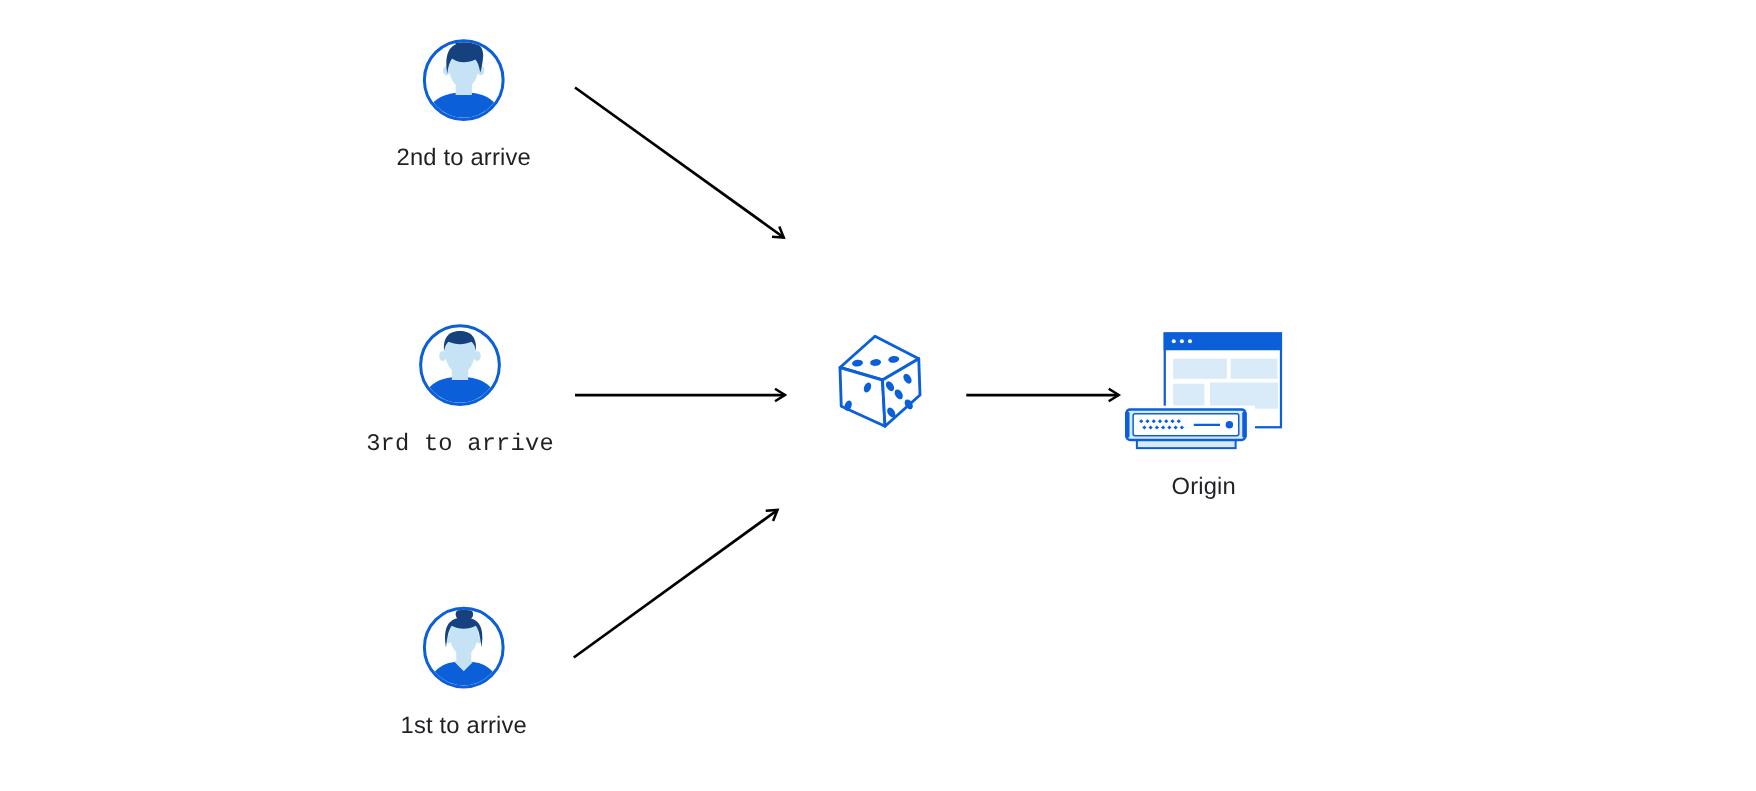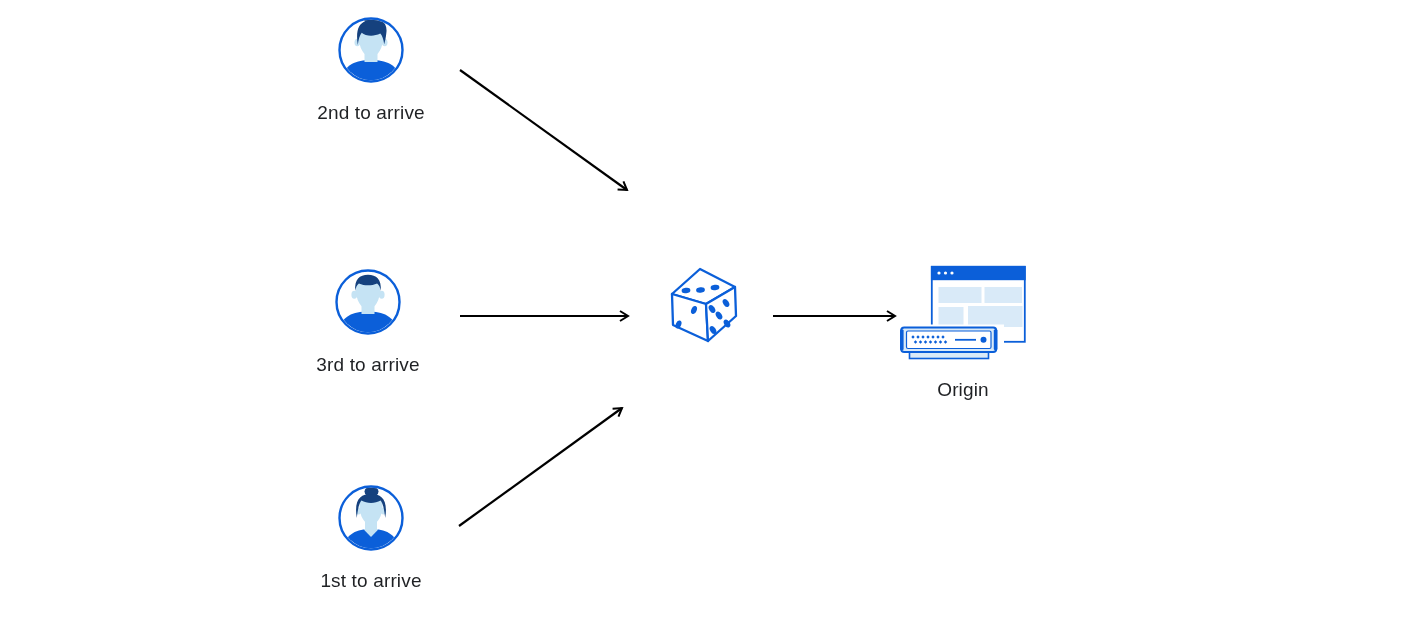--- a/index.html
+++ b/index.html
@@ -25,42 +25,42 @@
       <marker id="ah" viewBox="0 0 13 13" markerWidth="13" markerHeight="13" refX="10.5" refY="6.5" orient="auto" markerUnits="userSpaceOnUse">
         <path d="M2.5 1.5 L10.5 6.5 L2.5 11.5" fill="none" stroke="#000000" stroke-width="2"></path>
       </marker>
     </defs>
     <line x1="460" y1="70" x2="627" y2="190" stroke="#000000" stroke-width="2.2" marker-end="url(#ah)"></line>
     <line x1="460" y1="316" x2="628" y2="316" stroke="#000000" stroke-width="2.2" marker-end="url(#ah)"></line>
     <line x1="459" y1="526" x2="622" y2="408" stroke="#000000" stroke-width="2.2" marker-end="url(#ah)"></line>
     <line x1="773" y1="316" x2="895" y2="316" stroke="#000000" stroke-width="2.2" marker-end="url(#ah)"></line>
   </svg>
 
-  <div class="node" style="left:291px; top:16px; width:160px;align-items:center;">
+  <div class="node" style="left:291px; top:30px; width:160px;align-items:center;">
     <svg width="68" height="68" viewBox="0 0 68 68">
       <defs>
           <clipPath id="cA">
             <circle cx="34" cy="34" r="30.2"></circle>
           </clipPath>
         </defs>
       <circle cx="34" cy="34" r="31.5" fill="#ffffff" stroke="#0b5fd9" stroke-width="2.4"></circle>
       <g clip-path="url(#cA)">
         <path d="M2 68 C6 49 18 44 34 44 C50 44 62 49 66 68 Z" fill="#0b5fd9"></path>
         <rect x="27.5" y="30" width="13" height="16" fill="#c5e3f4"></rect>
         <path d="M27.5 32 L40.5 32 L40.5 35.5 Q34 41 27.5 35.5 Z" fill="#a9d2ec"></path>
         <ellipse cx="20.3" cy="26.5" rx="2.8" ry="3.8" fill="#c5e3f4"></ellipse>
         <ellipse cx="47.7" cy="26.5" rx="2.8" ry="3.8" fill="#c5e3f4"></ellipse>
         <path d="M34 9 C41.5 9 46.5 12 46.3 19 C46.2 26 45 31 42.8 34.8 C40.7 38.4 37.8 40.5 34 40.5 C30.2 40.5 27.3 38.4 25.2 34.8 C23 31 21.8 26 21.7 19 C21.5 12 26.5 9 34 9 Z" fill="#c5e3f4"></path>
         <path d="M20.8 29 C18.6 15 21.5 8 28 5.2 C26.2 4.4 26.6 3.2 28.4 2.8 C34.5 1.4 40 2 44.3 4.6 C48.6 7.2 50.2 11.5 49.3 17.2 C48.9 21.2 48.1 25.3 47.2 28.2 C46.4 23.2 45.2 19.6 43.3 17.6 C36.8 20.8 28.6 20.2 24.7 16.8 C22.7 19.4 21.4 23.6 20.8 29 Z" fill="#15417e"></path>
       </g>
     </svg>
     <div class="node-label">2nd to arrive</div>
   </div>
 
-  <div class="node" style="left:288px; top:268px; width:160px;">
+  <div class="node" style="left:288px; top:258px; width:160px;font-family:Liberation Mono, monospace;">
     <svg width="68" height="68" viewBox="0 0 68 68">
       <defs>
           <clipPath id="cB">
             <circle cx="34" cy="34" r="30.2"></circle>
           </clipPath>
         </defs>
       <circle cx="34" cy="34" r="31.5" fill="#ffffff" stroke="#0b5fd9" stroke-width="2.4"></circle>
       <g clip-path="url(#cB)">
         <path d="M2 68 C6 48.5 18 43.5 34 43.5 C50 43.5 62 48.5 66 68 Z" fill="#0b5fd9"></path>
         <rect x="27.5" y="30" width="13" height="16" fill="#c5e3f4"></rect>

